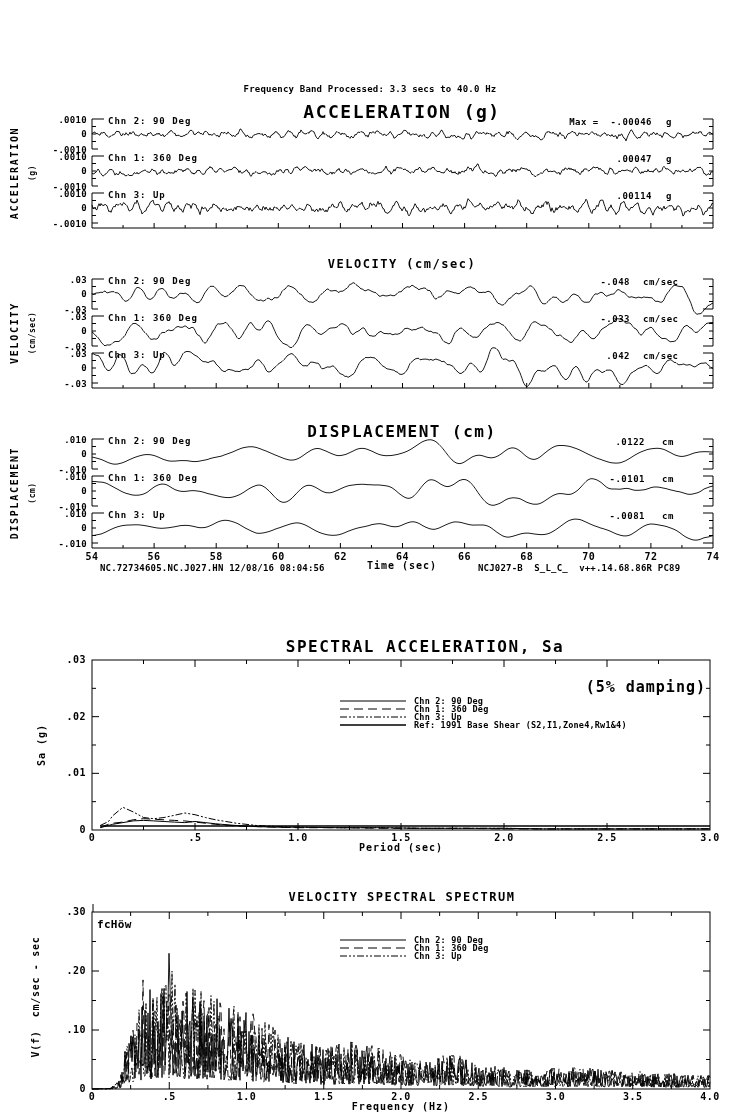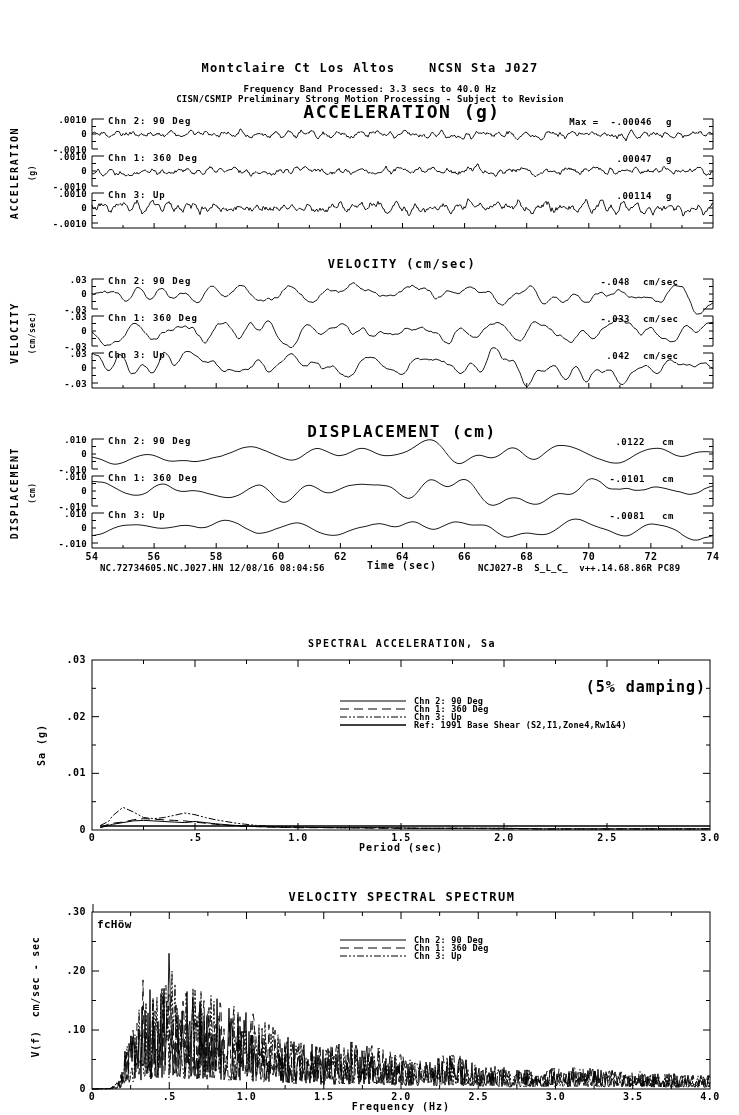--- a/index.html
+++ b/index.html
@@ -372,28 +372,26 @@
         <polyline points="92.0,1089.0 93.0,1089.0 94.0,1088.9 95.0,1088.9 96.0,1088.9 97.0,1088.9 98.0,1088.9 99.0,1088.9 100.0,1088.8 101.0,1088.7 102.0,1088.9 103.0,1088.9 104.0,1088.6 105.0,1088.7 106.0,1088.9 107.0,1088.8 108.0,1088.8 109.0,1088.7 110.0,1088.8 111.0,1087.8 112.0,1088.6 113.0,1086.5 114.0,1088.4 115.0,1088.3 116.0,1088.2 117.0,1087.6 118.0,1085.8 119.0,1083.4 120.0,1087.9 121.0,1075.2 122.0,1079.4 123.0,1074.9 124.0,1069.8 125.0,1052.3 126.0,1065.8 127.0,1046.2 128.0,1049.3 129.0,1083.1 130.0,1079.7 131.0,1071.7 132.0,1066.9 133.0,1081.8 134.0,1080.1 135.0,1034.7 136.0,1066.2 137.0,1061.7 138.0,1058.1 139.0,1009.8 140.0,1035.5 141.0,1036.0 142.0,1066.0 143.0,1063.8 144.0,1076.0 145.0,1076.0 146.0,1003.6 147.0,1064.8 148.0,1072.9 149.0,1036.3 150.0,1063.3 151.0,1078.4 152.0,1029.5 153.0,998.9 154.0,1043.8 155.0,1010.8 156.0,1031.5 157.0,997.1 158.0,1075.6 159.0,1044.4 160.0,1031.0 161.0,999.2 162.0,988.5 163.0,1005.7 164.0,1036.1 165.0,986.4 166.0,985.3 167.0,1040.4 168.0,1006.2 169.0,1077.9 170.0,1043.5 171.0,1030.0 172.0,971.0 173.0,1035.9 174.0,1015.6 175.0,984.1 176.0,1040.0 177.0,1007.3 178.0,1053.3 179.0,1030.9 180.0,1019.3 181.0,1041.5 182.0,1063.6 183.0,1069.0 184.0,1078.4 185.0,1078.3 186.0,993.1 187.0,1008.8 188.0,1034.1 189.0,1078.6 190.0,1035.8 191.0,1038.7 192.0,1024.9 193.0,988.2 194.0,1067.1 195.0,990.2 196.0,1033.6 197.0,1015.4 198.0,1036.8 199.0,1012.7 200.0,1075.3 201.0,991.3 202.0,1049.4 203.0,1043.8 204.0,1074.6 205.0,1059.5 206.0,1072.1 207.0,1017.1 208.0,1011.5 209.0,1026.9 210.0,1035.7 211.0,995.6 212.0,1041.2 213.0,1027.8 214.0,1001.4 215.0,1053.0 216.0,1071.8 217.0,1044.6 218.0,1022.4 219.0,1015.9 220.0,1074.2 221.0,1048.2 222.0,1055.1 223.0,1051.2 224.0,1074.9 225.0,1071.4 226.0,1058.8 227.0,1055.9 228.0,1075.6 229.0,1080.3 230.0,1075.6 231.0,1080.2 232.0,1078.2 233.0,1018.2 234.0,1006.1 235.0,1079.7 236.0,1075.9 237.0,1062.9 238.0,1056.0 239.0,1035.4 240.0,1065.8 241.0,1066.4 242.0,1030.3 243.0,1038.6 244.0,1030.1 245.0,1054.8 246.0,1030.9 247.0,1063.8 248.0,1052.9 249.0,1071.3 250.0,1056.1 251.0,1035.0 252.0,1080.1 253.0,1073.9 254.0,1031.4 255.0,1031.8 256.0,1037.2 257.0,1064.5 258.0,1069.0 259.0,1024.6 260.0,1074.7 261.0,1069.3 262.0,1062.4 263.0,1035.1 264.0,1067.3 265.0,1022.5 266.0,1058.4 267.0,1066.0 268.0,1071.6 269.0,1060.1 270.0,1074.0 271.0,1034.2 272.0,1058.7 273.0,1026.4 274.0,1039.7 275.0,1064.5 276.0,1068.1 277.0,1052.2 278.0,1034.8 279.0,1062.5 280.0,1056.2 281.0,1080.4 282.0,1054.8 283.0,1072.1 284.0,1060.9 285.0,1045.2 286.0,1073.1 287.0,1076.9 288.0,1082.8 289.0,1058.6 290.0,1056.1 291.0,1041.4 292.0,1077.0 293.0,1079.1 294.0,1083.6 295.0,1058.4 296.0,1045.8 297.0,1054.9 298.0,1052.3 299.0,1043.7 300.0,1080.2 301.0,1042.9 302.0,1078.6 303.0,1068.5 304.0,1074.9 305.0,1059.7 306.0,1057.2 307.0,1064.6 308.0,1059.3 309.0,1064.9 310.0,1066.3 311.0,1079.2 312.0,1053.6 313.0,1071.6 314.0,1082.7 315.0,1060.1 316.0,1072.5 317.0,1068.4 318.0,1068.8 319.0,1051.1 320.0,1047.2 321.0,1082.5 322.0,1083.5 323.0,1079.1 324.0,1070.4 325.0,1075.6 326.0,1050.0 327.0,1053.1 328.0,1069.9 329.0,1049.8 330.0,1079.2 331.0,1071.3 332.0,1048.3 333.0,1062.5 334.0,1055.9 335.0,1077.3 336.0,1048.8 337.0,1044.9 338.0,1052.7 339.0,1084.4 340.0,1081.9 341.0,1057.6 342.0,1083.2 343.0,1083.5 344.0,1047.7 345.0,1079.0 346.0,1065.9 347.0,1079.2 348.0,1054.5 349.0,1058.8 350.0,1083.8 351.0,1072.2 352.0,1042.1 353.0,1083.4 354.0,1083.3 355.0,1074.8 356.0,1054.4 357.0,1060.3 358.0,1078.9 359.0,1070.3 360.0,1083.1 361.0,1071.2 362.0,1073.2 363.0,1068.6 364.0,1082.0 365.0,1057.2 366.0,1078.4 367.0,1062.0 368.0,1054.4 369.0,1084.3 370.0,1082.0 371.0,1061.3 372.0,1051.8 373.0,1079.5 374.0,1055.3 375.0,1065.6 376.0,1078.5 377.0,1083.9 378.0,1083.7 379.0,1048.0 380.0,1064.1 381.0,1080.7 382.0,1072.1 383.0,1084.4 384.0,1072.4 385.0,1075.8 386.0,1061.1 387.0,1083.1 388.0,1063.3 389.0,1083.1 390.0,1081.6 391.0,1082.5 392.0,1057.3 393.0,1085.1 394.0,1085.1 395.0,1055.0 396.0,1056.3 397.0,1075.1 398.0,1071.9 399.0,1066.9 400.0,1083.5 401.0,1074.3 402.0,1085.0 403.0,1071.8 404.0,1067.1 405.0,1062.0 406.0,1085.2 407.0,1073.3 408.0,1079.5 409.0,1085.4 410.0,1059.8 411.0,1082.1 412.0,1084.3 413.0,1082.0 414.0,1080.6 415.0,1066.4 416.0,1065.4 417.0,1063.7 418.0,1067.3 419.0,1069.7 420.0,1063.5 421.0,1072.1 422.0,1069.7 423.0,1070.1 424.0,1081.4 425.0,1079.1 426.0,1071.0 427.0,1080.9 428.0,1082.8 429.0,1076.2 430.0,1072.9 431.0,1070.1 432.0,1078.2 433.0,1068.6 434.0,1082.6 435.0,1067.4 436.0,1075.2 437.0,1077.6 438.0,1078.9 439.0,1063.8 440.0,1084.5 441.0,1073.8 442.0,1074.2 443.0,1069.9 444.0,1071.0 445.0,1085.1 446.0,1077.9 447.0,1057.2 448.0,1067.4 449.0,1074.8 450.0,1068.0 451.0,1080.5 452.0,1055.2 453.0,1085.1 454.0,1064.9 455.0,1076.7 456.0,1082.6 457.0,1075.6 458.0,1082.8 459.0,1062.1 460.0,1055.9 461.0,1074.9 462.0,1059.3 463.0,1084.2 464.0,1077.1 465.0,1084.2 466.0,1085.8 467.0,1070.7 468.0,1068.9 469.0,1083.8 470.0,1086.1 471.0,1078.3 472.0,1073.3 473.0,1082.5 474.0,1077.5 475.0,1064.9 476.0,1083.1 477.0,1077.7 478.0,1074.0 479.0,1083.3 480.0,1086.0 481.0,1075.9 482.0,1085.8 483.0,1078.3 484.0,1080.5 485.0,1075.2 486.0,1071.0 487.0,1073.4 488.0,1077.8 489.0,1072.5 490.0,1079.1 491.0,1073.3 492.0,1077.1 493.0,1077.1 494.0,1077.6 495.0,1075.7 496.0,1073.4 497.0,1074.6 498.0,1070.3 499.0,1070.9 500.0,1076.1 501.0,1077.3 502.0,1085.8 503.0,1084.6 504.0,1067.4 505.0,1085.3 506.0,1070.2 507.0,1086.7 508.0,1074.8 509.0,1080.2 510.0,1072.9 511.0,1084.5 512.0,1085.7 513.0,1083.8 514.0,1076.4 515.0,1077.7 516.0,1083.9 517.0,1086.4 518.0,1084.2 519.0,1070.6 520.0,1086.6 521.0,1086.1 522.0,1085.0 523.0,1076.3 524.0,1087.0 525.0,1076.8 526.0,1087.0 527.0,1070.1 528.0,1081.0 529.0,1070.1 530.0,1079.0 531.0,1083.1 532.0,1075.2 533.0,1084.7 534.0,1083.4 535.0,1077.7 536.0,1075.2 537.0,1080.2 538.0,1075.8 539.0,1083.1 540.0,1078.6 541.0,1085.0 542.0,1086.7 543.0,1082.7 544.0,1085.2 545.0,1074.9 546.0,1085.9 547.0,1083.8 548.0,1086.5 549.0,1083.7 550.0,1070.0 551.0,1071.3 552.0,1078.9 553.0,1075.4 554.0,1071.9 555.0,1086.9 556.0,1085.5 557.0,1085.3 558.0,1082.2 559.0,1081.3 560.0,1085.9 561.0,1081.3 562.0,1082.9 563.0,1086.8 564.0,1086.8 565.0,1077.4 566.0,1081.8 567.0,1083.9 568.0,1086.7 569.0,1081.5 570.0,1073.7 571.0,1071.0 572.0,1079.4 573.0,1075.1 574.0,1067.5 575.0,1068.3 576.0,1083.4 577.0,1071.3 578.0,1072.7 579.0,1073.2 580.0,1069.3 581.0,1076.0 582.0,1075.8 583.0,1083.7 584.0,1084.0 585.0,1073.6 586.0,1083.5 587.0,1074.5 588.0,1086.7 589.0,1079.0 590.0,1079.0 591.0,1085.0 592.0,1081.5 593.0,1077.2 594.0,1071.0 595.0,1084.2 596.0,1086.9 597.0,1079.3 598.0,1081.2 599.0,1086.8 600.0,1086.8 601.0,1082.7 602.0,1085.8 603.0,1077.2 604.0,1075.9 605.0,1074.3 606.0,1075.0 607.0,1074.8 608.0,1081.0 609.0,1071.0 610.0,1071.6 611.0,1080.6 612.0,1070.8 613.0,1071.4 614.0,1083.9 615.0,1071.9 616.0,1074.9 617.0,1081.4 618.0,1083.0 619.0,1084.8 620.0,1081.4 621.0,1070.9 622.0,1076.6 623.0,1084.0 624.0,1076.1 625.0,1076.4 626.0,1079.0 627.0,1077.1 628.0,1079.3 629.0,1074.9 630.0,1086.8 631.0,1075.8 632.0,1072.8 633.0,1086.1 634.0,1083.3 635.0,1077.1 636.0,1076.3 637.0,1081.7 638.0,1083.1 639.0,1072.6 640.0,1071.5 641.0,1086.5 642.0,1079.1 643.0,1085.7 644.0,1080.9 645.0,1082.6 646.0,1081.4 647.0,1083.6 648.0,1079.0 649.0,1080.4 650.0,1075.8 651.0,1086.9 652.0,1086.2 653.0,1075.5 654.0,1087.1 655.0,1076.6 656.0,1085.0 657.0,1080.1 658.0,1084.7 659.0,1076.9 660.0,1086.1 661.0,1086.7 662.0,1083.1 663.0,1080.9 664.0,1087.0 665.0,1073.8 666.0,1087.2 667.0,1080.7 668.0,1082.5 669.0,1086.6 670.0,1077.5 671.0,1074.9 672.0,1080.0 673.0,1087.4 674.0,1086.5 675.0,1081.5 676.0,1086.2 677.0,1085.4 678.0,1083.8 679.0,1086.7 680.0,1087.1 681.0,1083.2 682.0,1079.9 683.0,1074.9 684.0,1080.6 685.0,1080.5 686.0,1083.4 687.0,1084.9 688.0,1087.2 689.0,1085.3 690.0,1082.0 691.0,1081.3 692.0,1076.3 693.0,1087.3 694.0,1086.0 695.0,1087.3 696.0,1083.3 697.0,1079.9 698.0,1075.8 699.0,1087.3 700.0,1078.9 701.0,1075.4 702.0,1083.9 703.0,1076.9 704.0,1077.8 705.0,1083.8 706.0,1087.5 707.0,1086.2 708.0,1078.4 709.0,1087.0 710.0,1085.0" fill="none" stroke="#000" stroke-width="0.9" stroke-dasharray="7,2,2,2,2,2"></polyline>
         <line x1="340" y1="940" x2="406" y2="940" stroke="#000" stroke-width="1.1"></line>
         <text x="414" y="943" font-size="8.5" text-anchor="start" letter-spacing="0.2">Chn 2: 90 Deg</text>
         <line x1="340" y1="948" x2="406" y2="948" stroke="#000" stroke-width="1.1" stroke-dasharray="9,5"></line>
         <text x="414" y="951" font-size="8.5" text-anchor="start" letter-spacing="0.2">Chn 1: 360 Deg</text>
         <line x1="340" y1="956" x2="406" y2="956" stroke="#000" stroke-width="1.1" stroke-dasharray="7,2,2,2,2,2"></line>
         <text x="414" y="959" font-size="8.5" text-anchor="start" letter-spacing="0.2">Chn 3: Up</text>
       </g>
     </svg>
 
-  <div class="abs t ctr" style="left:370px;top:62px;font-size:12px;letter-spacing:1.2px">Montclaire Ct Los Altos    NCSN Sta J027</div>
   <div class="abs t ctr" style="left:370px;top:85px;font-size:9px;letter-spacing:0.2px">Frequency Band Processed: 3.3 secs to 40.0 Hz</div>
-  <div class="abs t ctr" style="left:370px;top:95px;font-size:9px;letter-spacing:0.2px">CISN/CSMIP Preliminary Strong Motion Processing - Subject to Revision</div>
 
   <div class="abs t ctr" style="left:402px;top:103px;font-size:18px;letter-spacing:1.5px">ACCELERATION (g)</div>
   <div class="abs t ctr" style="left:402px;top:258px;font-size:12px;letter-spacing:1.5px">VELOCITY (cm/sec)</div>
   <div class="abs t ctr" style="left:402px;top:424px;font-size:16px;letter-spacing:1.5px">DISPLACEMENT (cm)</div>
-  <div class="abs t ctr" style="left:402px;top:639px;font-size:10px;letter-spacing:1.5px">SPECTRAL ACCELERATION, Sa</div>
+  <div class="abs t ctr" style="left:425px;top:639px;font-size:16px;letter-spacing:1.5px">SPECTRAL ACCELERATION, Sa</div>
   <div class="abs t ctr" style="left:402px;top:891px;font-size:12px;letter-spacing:1.5px">VELOCITY SPECTRAL SPECTRUM</div>
 
   <div class="abs t vlab" style="left:15px;top:173px;font-size:10px;letter-spacing:1.7px">ACCELERATION</div>
   <div class="abs t vlab" style="left:33px;top:173px;font-size:8px;letter-spacing:0.5px">(g)</div>
   <div class="abs t vlab" style="left:15px;top:333px;font-size:10px;letter-spacing:1.7px">VELOCITY</div>
   <div class="abs t vlab" style="left:33px;top:333px;font-size:8px;letter-spacing:0.5px">(cm/sec)</div>
   <div class="abs t vlab" style="left:15px;top:493px;font-size:10px;letter-spacing:1.7px">DISPLACEMENT</div>
   <div class="abs t vlab" style="left:33px;top:493px;font-size:8px;letter-spacing:0.5px">(cm)</div>
   <div class="abs t vlab" style="left:42px;top:745px;font-size:10px;letter-spacing:1px">Sa (g)</div>
   <div class="abs t vlab" style="left:36px;top:997px;font-size:10px;letter-spacing:0.7px">V(f)  cm/sec - sec</div>

